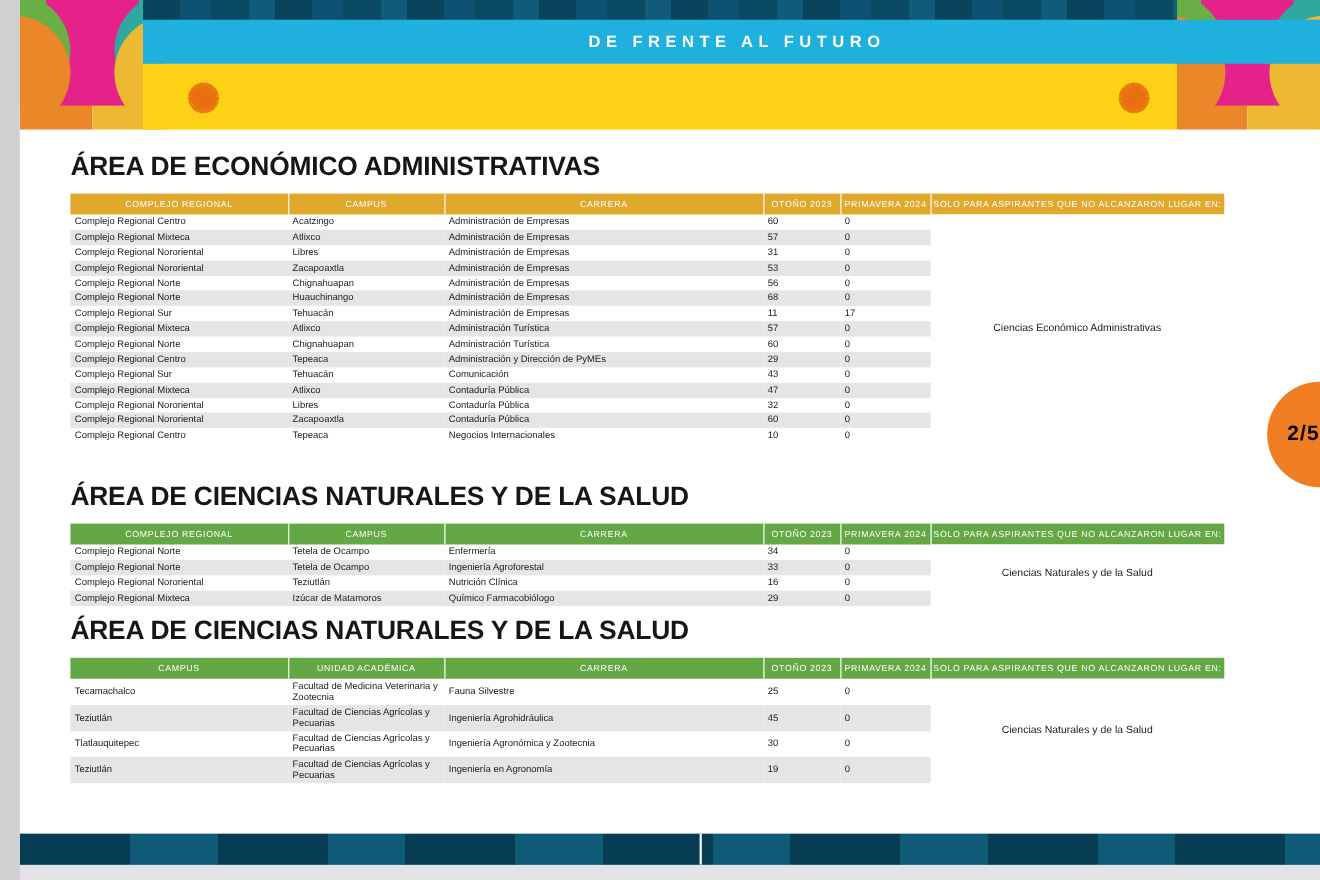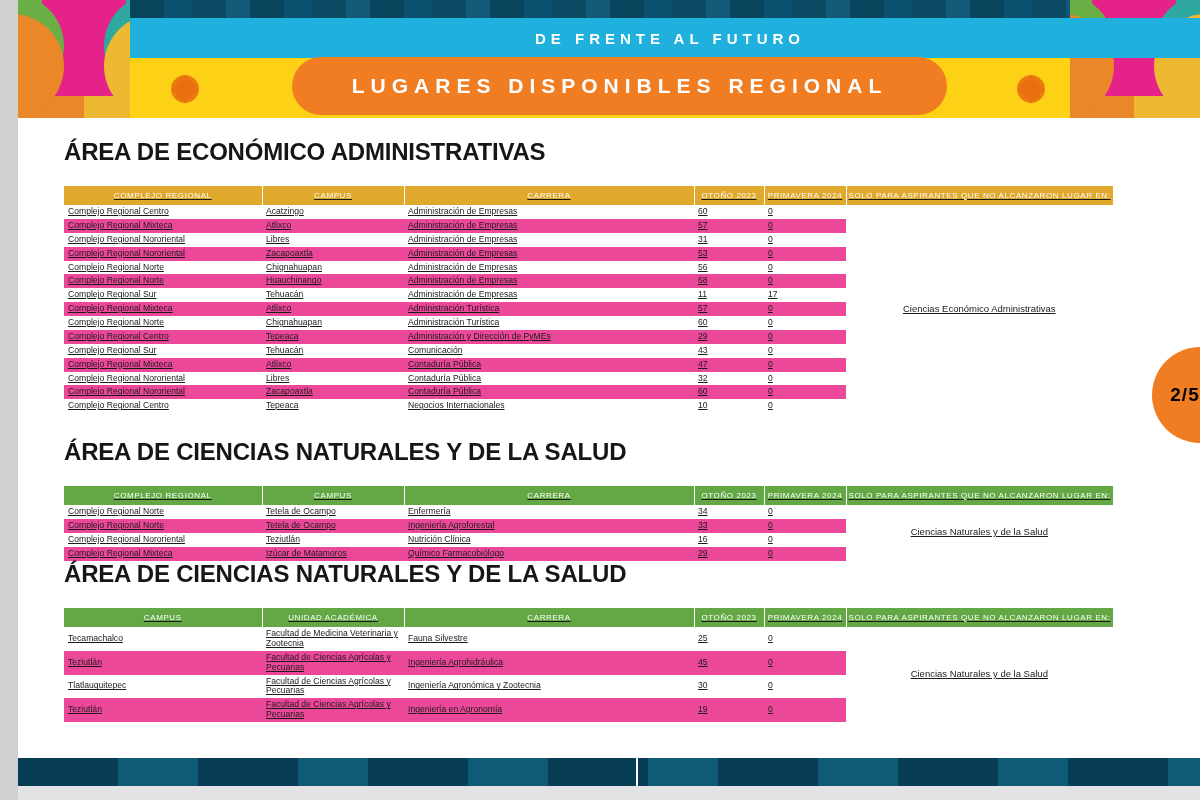--- a/index.html
+++ b/index.html
@@ -115,34 +115,34 @@
     position: absolute; left: 0; top: 118px; width: 1200px; height: 640px;
     background: #ffffff;
   }
   .section { position: absolute; left: 64px; }
   .section-title {
     font-weight: bold; font-size: 24px; color: #161616;
     letter-spacing: -0.2px; white-space: nowrap;
   }
   table.t {
     border-collapse: collapse; table-layout: fixed;
-    font-size: 8.6px; color: #1a1a1a; margin-top: 20px; text-decoration: underline;
+    font-size: 8.6px; color: #1a1a1a; margin-top: 10px;
   }
   table.t thead th {
     color: #ffffff; font-weight: normal; font-size: 8px;
     letter-spacing: 0.6px; text-align: center;
     padding: 5px 2px; border-right: 1.5px solid #ffffff;
     white-space: nowrap;
   }
   table.t.amber thead th { background: #e0a92e; }
   table.t.green thead th { background: #63a844; }
   table.t tbody td {
     padding: 2px 4px; vertical-align: middle; line-height: 1.15;
   }
-  table.t tbody tr.alt td { background: #ec4899; }
+  table.t tbody tr.alt td { background: #e5e5e5; }
   table.t tbody tr td.num { text-align: left; }
   table.t tbody td.note {
     text-align: center; font-size: 9.5px; color: #1a1a1a;
     background: #ffffff !important; vertical-align: middle;
   }
   .tall tbody td { padding-top: 6px; padding-bottom: 6px; }
 
   
   .page-badge {
     position: absolute; left: 1152px; top: 347px;
@@ -250,23 +250,20 @@
         <i style="transform: rotate(140deg);"></i>
         <i style="transform: rotate(150deg);"></i>
         <i style="transform: rotate(160deg);"></i>
         <i style="transform: rotate(170deg);"></i>
       </div>
 
     <div class="band-cyan">
       <span>DE FRENTE AL FUTURO</span>
     </div>
 
-    <div class="pill">
-      <span>LUGARES DISPONIBLES REGIONAL</span>
-    </div>
   </div>
 
   <div class="content">
     <div id="sections-host">
         <div class="section" style="top: 20px;">
           <div class="section-title">ÁREA DE ECONÓMICO ADMINISTRATIVAS</div>
           <table class="t amber">
             <colgroup>
               <col style="width: 198px;">
               <col style="width: 142px;">

